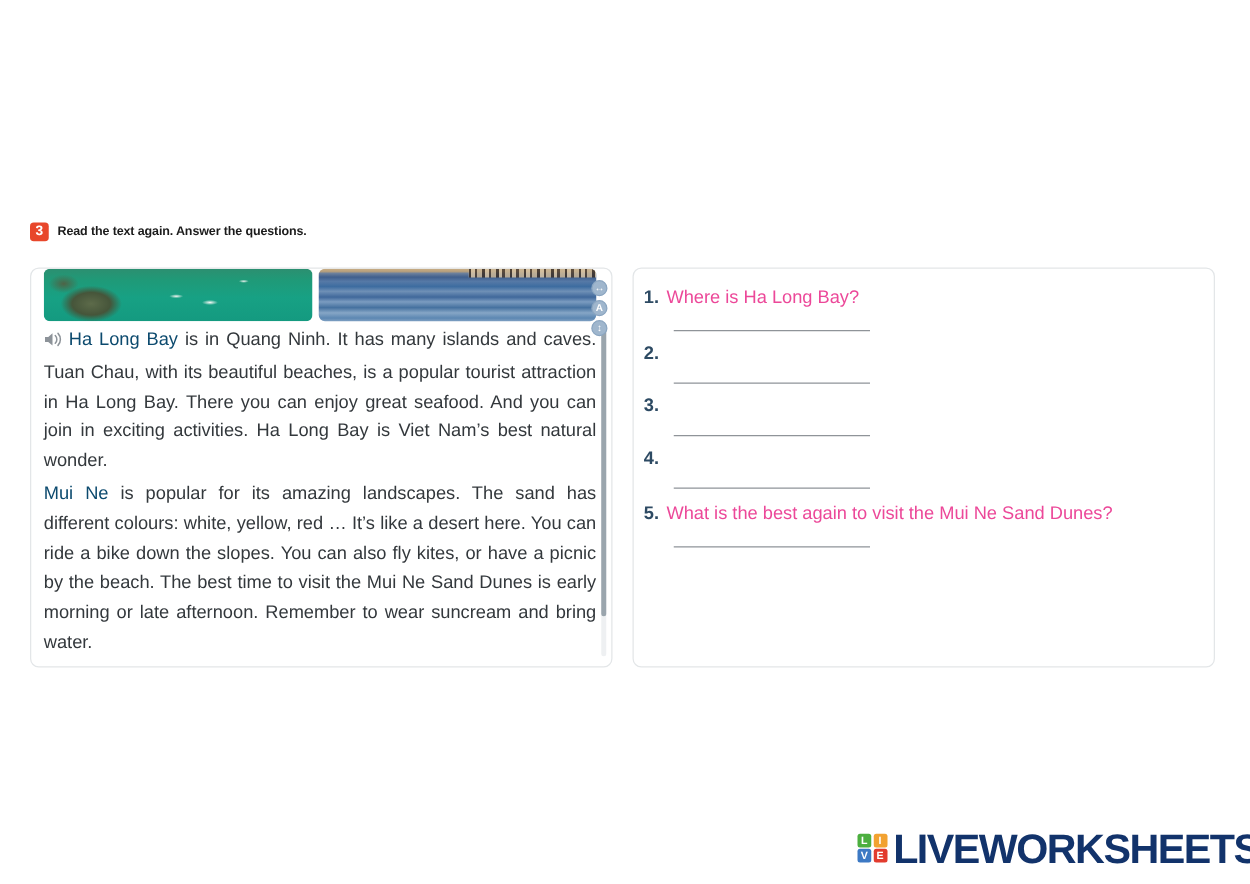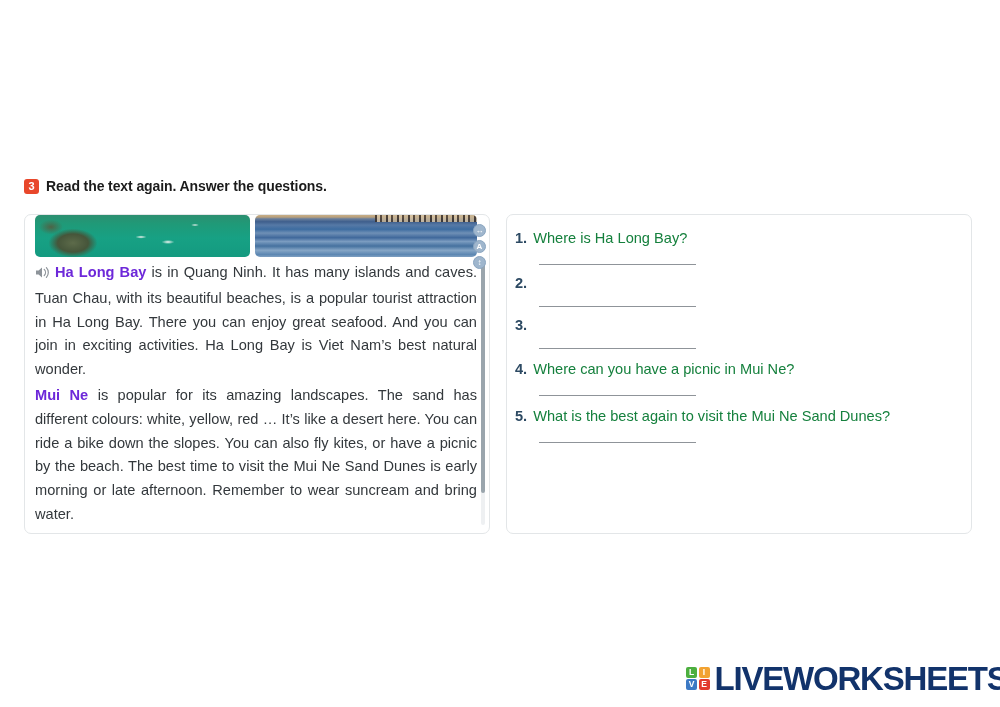--- a/index.html
+++ b/index.html
@@ -30,21 +30,21 @@
     border-radius: 3px;
     background: #e8472b;
     color: #ffffff;
     font-size: 11px;
     font-weight: bold;
     line-height: 15px;
     text-align: center;
     flex: 0 0 auto;
   }
   .heading-text {
-    font-size: 14px;
+    font-size: 10px;
     font-weight: bold;
     color: #1b1b1b;
     letter-spacing: -0.1px;
     white-space: nowrap;
   }
 
   
   .panel {
     position: absolute;
     background: #ffffff;
@@ -161,22 +161,22 @@
   .passage p {
     margin: 0 0 2px 0;
     font-size: 14.6px;
     line-height: 23.8px;
     color: #33383c;
     text-align: justify;
     text-justify: inter-word;
   }
   .passage p:last-child { margin-bottom: 0; }
   .kw {
-    font-weight: bold;
-    color: #6d28d9;
+    font-weight: normal;
+    color: #0c4a6e;
   }
   .speaker-icon {
     display: inline-block;
     vertical-align: -2px;
     margin-right: 4px;
   }
 
   .v-scrollbar {
     position: absolute;
     right: 4px;
@@ -212,21 +212,21 @@
     gap: 6px;
   }
   .q-num {
     font-size: 14.6px;
     font-weight: bold;
     color: #2d4a63;
     flex: 0 0 auto;
   }
   .q-text {
     font-size: 14.6px;
-    color: #15803d;
+    color: #ec4899;
     line-height: 21px;
   }
   .answer-line {
     width: 157px;
     height: 1px;
     background: #8f9499;
     margin: 15px 0 0 24px;
   }
 
   
@@ -332,21 +332,20 @@
     <div class="question-item">
       <div class="question-row">
         <span class="q-num">3.</span>
       </div>
       <div class="answer-line"></div>
     </div>
 
     <div class="question-item">
       <div class="question-row">
         <span class="q-num">4.</span>
-        <span class="q-text">Where can you have a picnic in Mui Ne?</span>
       </div>
       <div class="answer-line"></div>
     </div>
 
     <div class="question-item">
       <div class="question-row">
         <span class="q-num">5.</span>
         <span class="q-text">What is the best again to visit the Mui Ne Sand Dunes?</span>
       </div>
       <div class="answer-line"></div>

